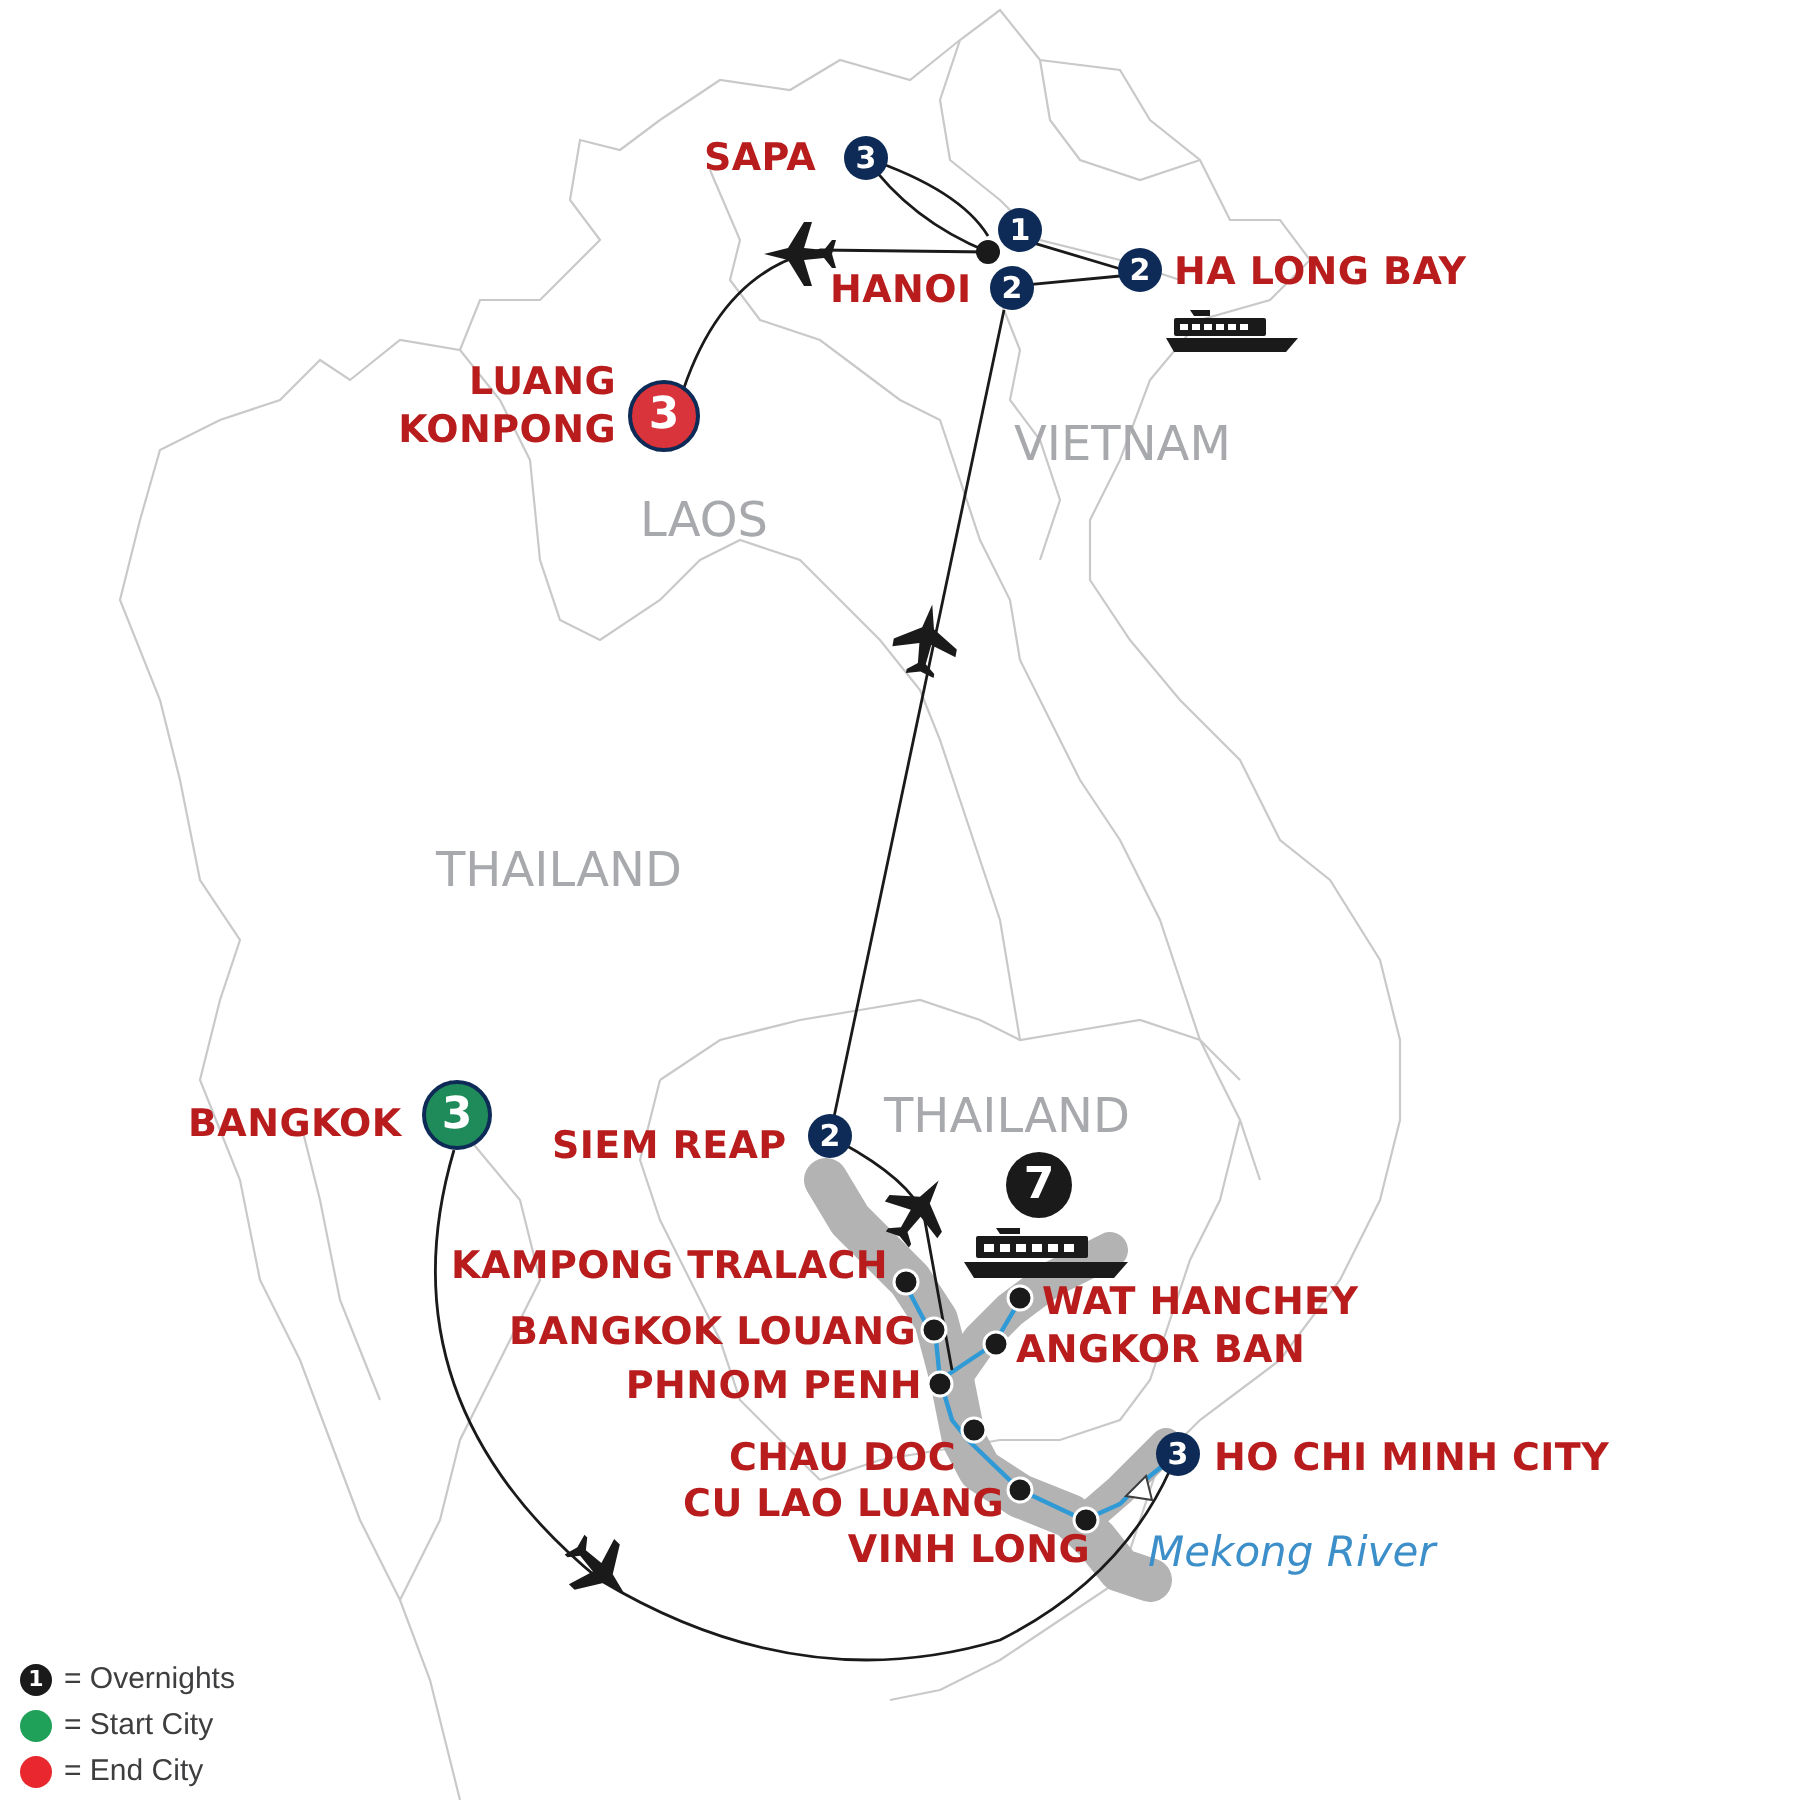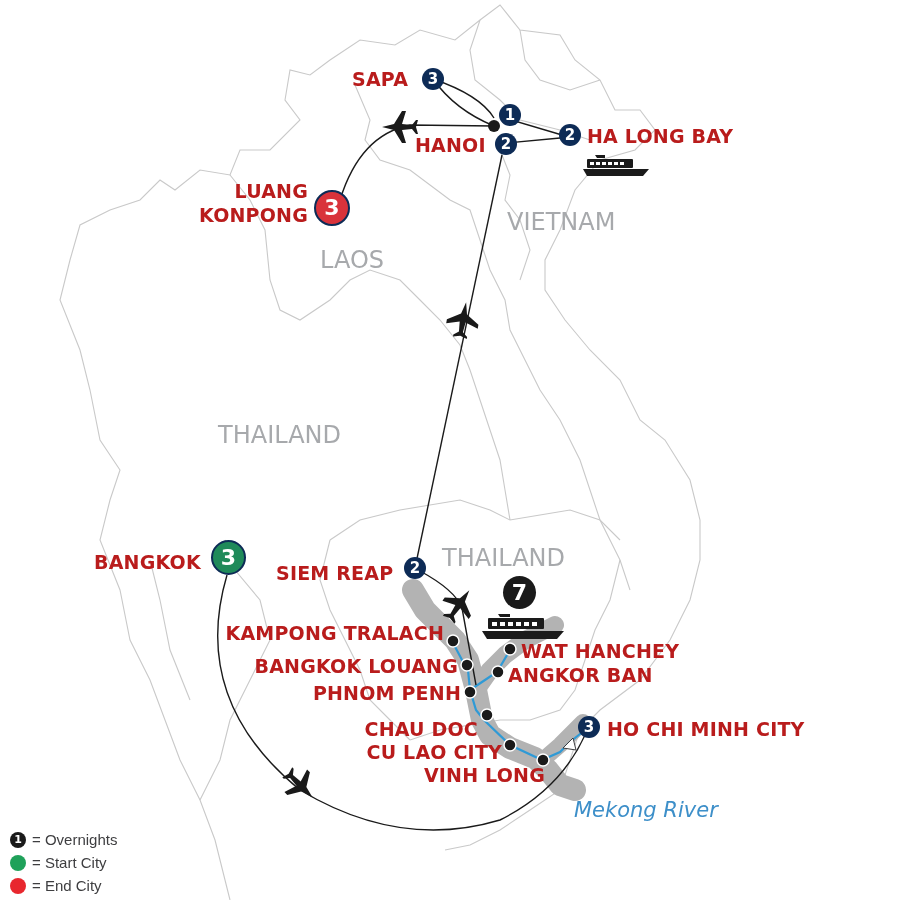--- a/index.html
+++ b/index.html
@@ -116,36 +116,36 @@
         <rect x="50" y="8" width="5" height="4" fill="#fff"></rect>
       <path d="M0,17 L82,17 L75,25 L5,25 Z"></path>
     </g>
   </svg>
 
   <div class="country" style="left:507px;top:210px;">VIETNAM</div>
   <div class="country" style="left:320px;top:248px;">LAOS</div>
   <div class="country" style="left:218px;top:423px;text-align:center;">THAILAND</div>
   <div class="country" style="left:442px;top:546px;">THAILAND</div>
 
-  <div class="river" style="left:574px;top:766px;margin-top:34px;">Mekong River</div>
+  <div class="river" style="left:574px;top:766px;">Mekong River</div>
 
   <div class="lbl" style="left:352px;top:70px;">SAPA</div>
   <div class="lbl" style="left:415px;top:136px;">HANOI</div>
   <div class="lbl" style="left:587px;top:127px;">HA LONG BAY</div>
   <div class="lbl r" style="left:228px;top:182px;width:80px;">LUANG</div>
   <div class="lbl r" style="left:198px;top:206px;width:110px;">KONPONG</div>
   <div class="lbl" style="left:94px;top:553px;">BANGKOK</div>
   <div class="lbl" style="left:276px;top:564px;">SIEM REAP</div>
   <div class="lbl" style="left:607px;top:720px;">HO CHI MINH CITY</div>
 
   <div class="lbl r" style="left:200px;top:624px;width:244px;text-align:right;">KAMPONG TRALACH</div>
   <div class="lbl r" style="left:200px;top:657px;width:258px;">BANGKOK LOUANG</div>
   <div class="lbl r" style="left:260px;top:684px;width:201px;text-align:right;">PHNOM PENH</div>
   <div class="lbl r" style="left:300px;top:720px;width:178px;">CHAU DOC</div>
-  <div class="lbl r" style="left:300px;top:743px;width:202px;">CU LAO CITY</div>
+  <div class="lbl r" style="left:300px;top:743px;width:202px;">CU LAO LUANG</div>
   <div class="lbl r" style="left:400px;top:766px;width:145px;">VINH LONG</div>
   <div class="lbl" style="left:521px;top:642px;">WAT HANCHEY</div>
   <div class="lbl" style="left:508px;top:666px;">ANGKOR BAN</div>
 
   <div class="badge" style="left:422px;top:68px;width:22px;height:22px;background:#0d2b56;font-size:15px;">3</div>
   <div class="badge" style="left:499px;top:104px;width:22px;height:22px;background:#0d2b56;font-size:15px;">1</div>
   <div class="badge" style="left:495px;top:133px;width:22px;height:22px;background:#0d2b56;font-size:15px;">2</div>
   <div class="badge" style="left:559px;top:124px;width:22px;height:22px;background:#0d2b56;font-size:15px;">2</div>
   <div class="badge" style="left:314px;top:190px;width:36px;height:36px;background:#d9333b;border:2px solid #0d2b56;font-size:22px;">3</div>
   <div class="badge" style="left:211px;top:540px;width:35px;height:35px;background:#1f8a5a;border:2px solid #0d2b56;font-size:22px;">3</div>

